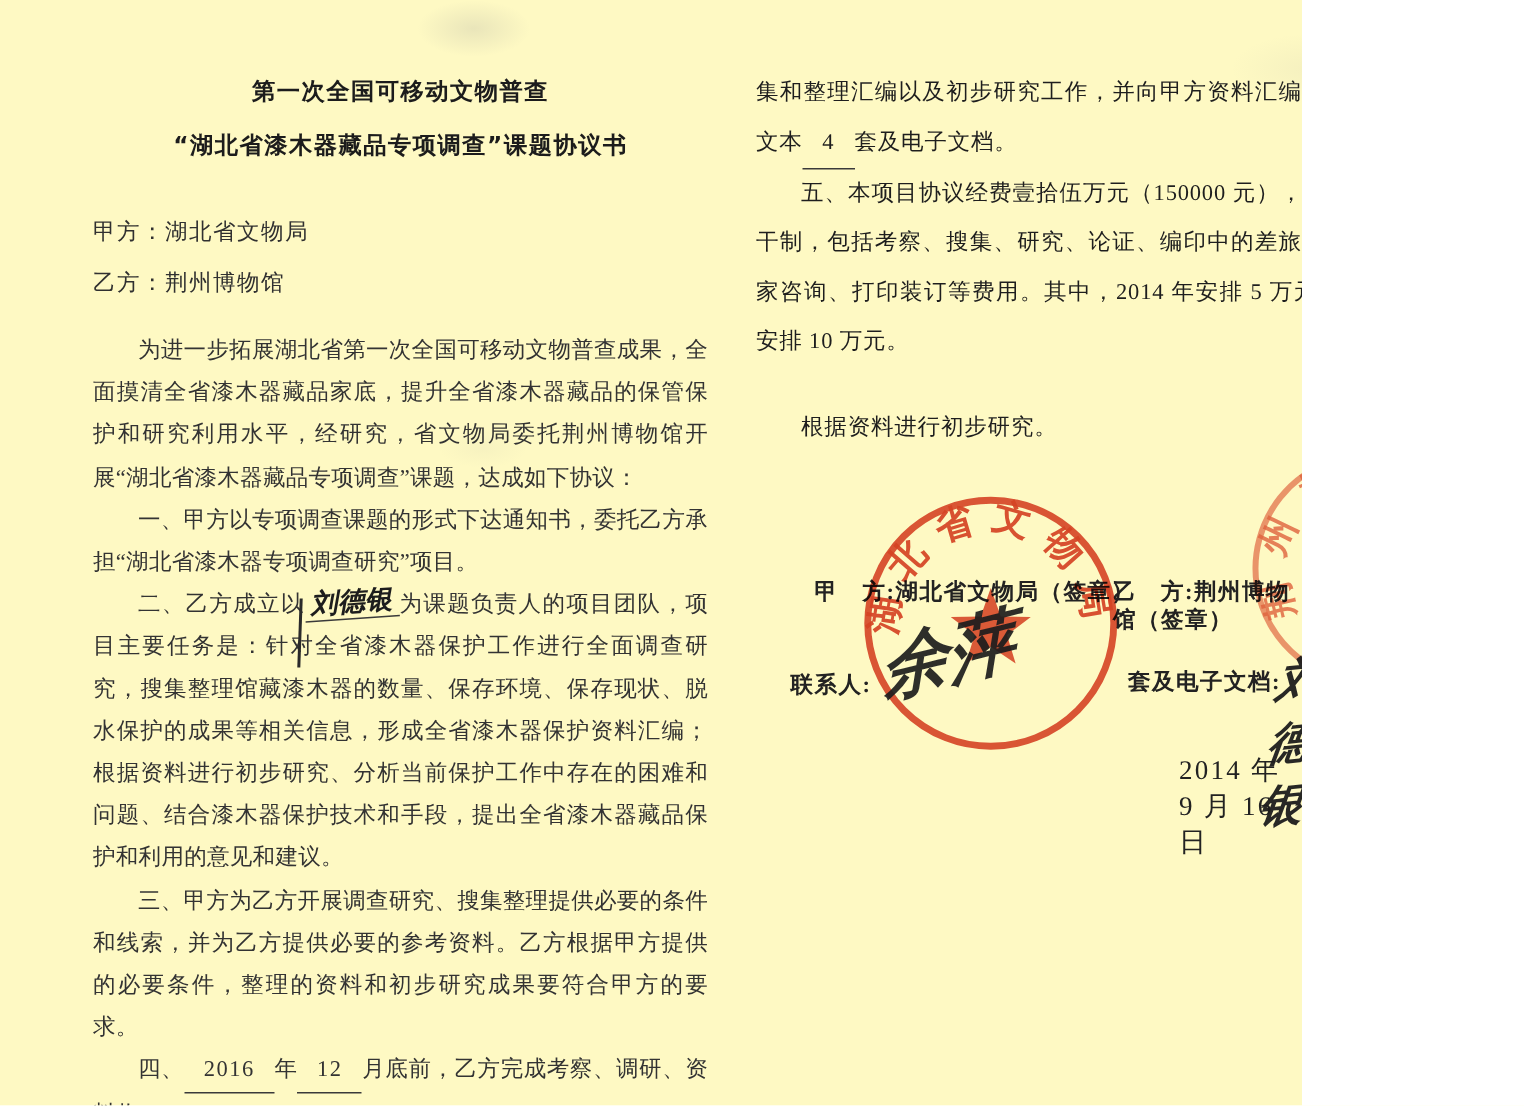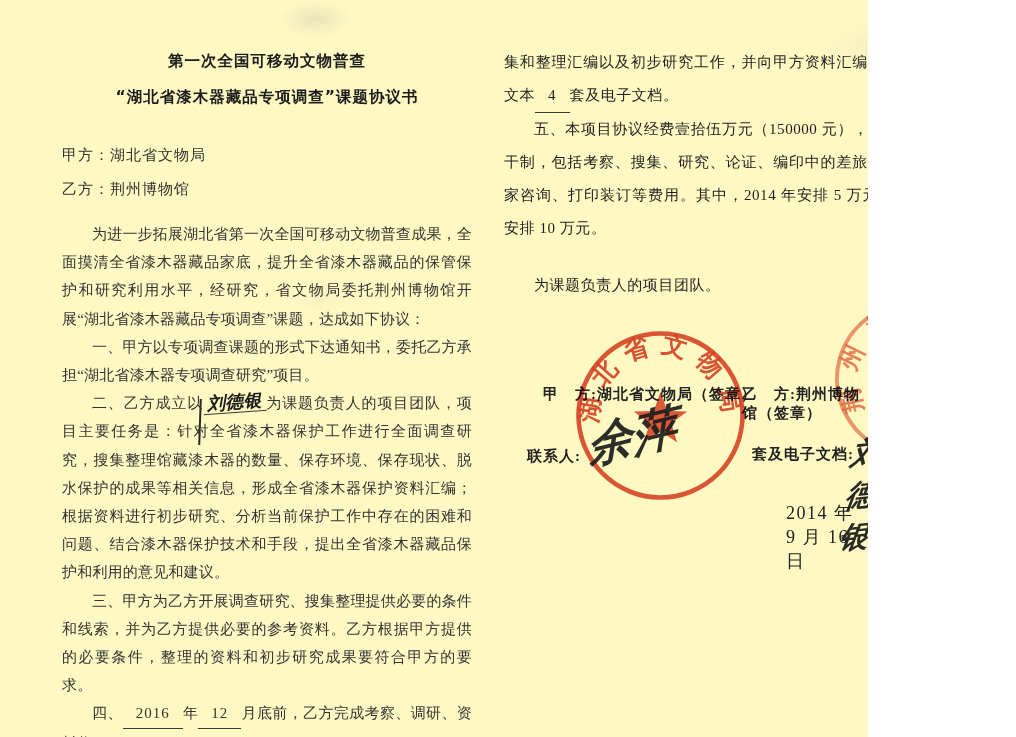--- a/index.html
+++ b/index.html
@@ -118,21 +118,21 @@
     <p class="body indent"><span>四、</span><span class="blank">2016</span><span>年</span><span class="blank">12</span><span>月底前，乙方完成考察、调研、资料收</span></p>
   </div>
 
   <div class="pen-stroke"></div>
 
   <div class="page page-right">
     <p class="body"><span>集和整理汇编以及初步研究工作，并向甲方资料汇编和研究成果文本</span><span class="blank">4</span><span>套及电子文档。</span></p>
 
     <p class="body indent">五、本项目协议经费壹拾伍万元（150000 元），实行经费包干制，包括考察、搜集、研究、论证、编印中的差旅、补助、专家咨询、打印装订等费用。其中，2014 年安排 5 万元，2015 年安排 10 万元。</p>
 
-    <p class="body indent note note-gap">为课题负责人的项目团队。</p>
+    <p class="body indent note note-gap">根据资料进行初步研究。</p>
   </div>
 
   <div class="sign-label sig-a">甲　方:湖北省文物局（签章）</div>
   <div class="sign-label sig-b">乙　方:荆州博物馆（签章）</div>
   <div class="sign-label contact">联系人:</div>
   <div class="sign-label leader">套及电子文档:</div>
 
   <div class="hand contact-sign">余萍</div>
   <div class="hand leader-sign">刘德银</div>
 

